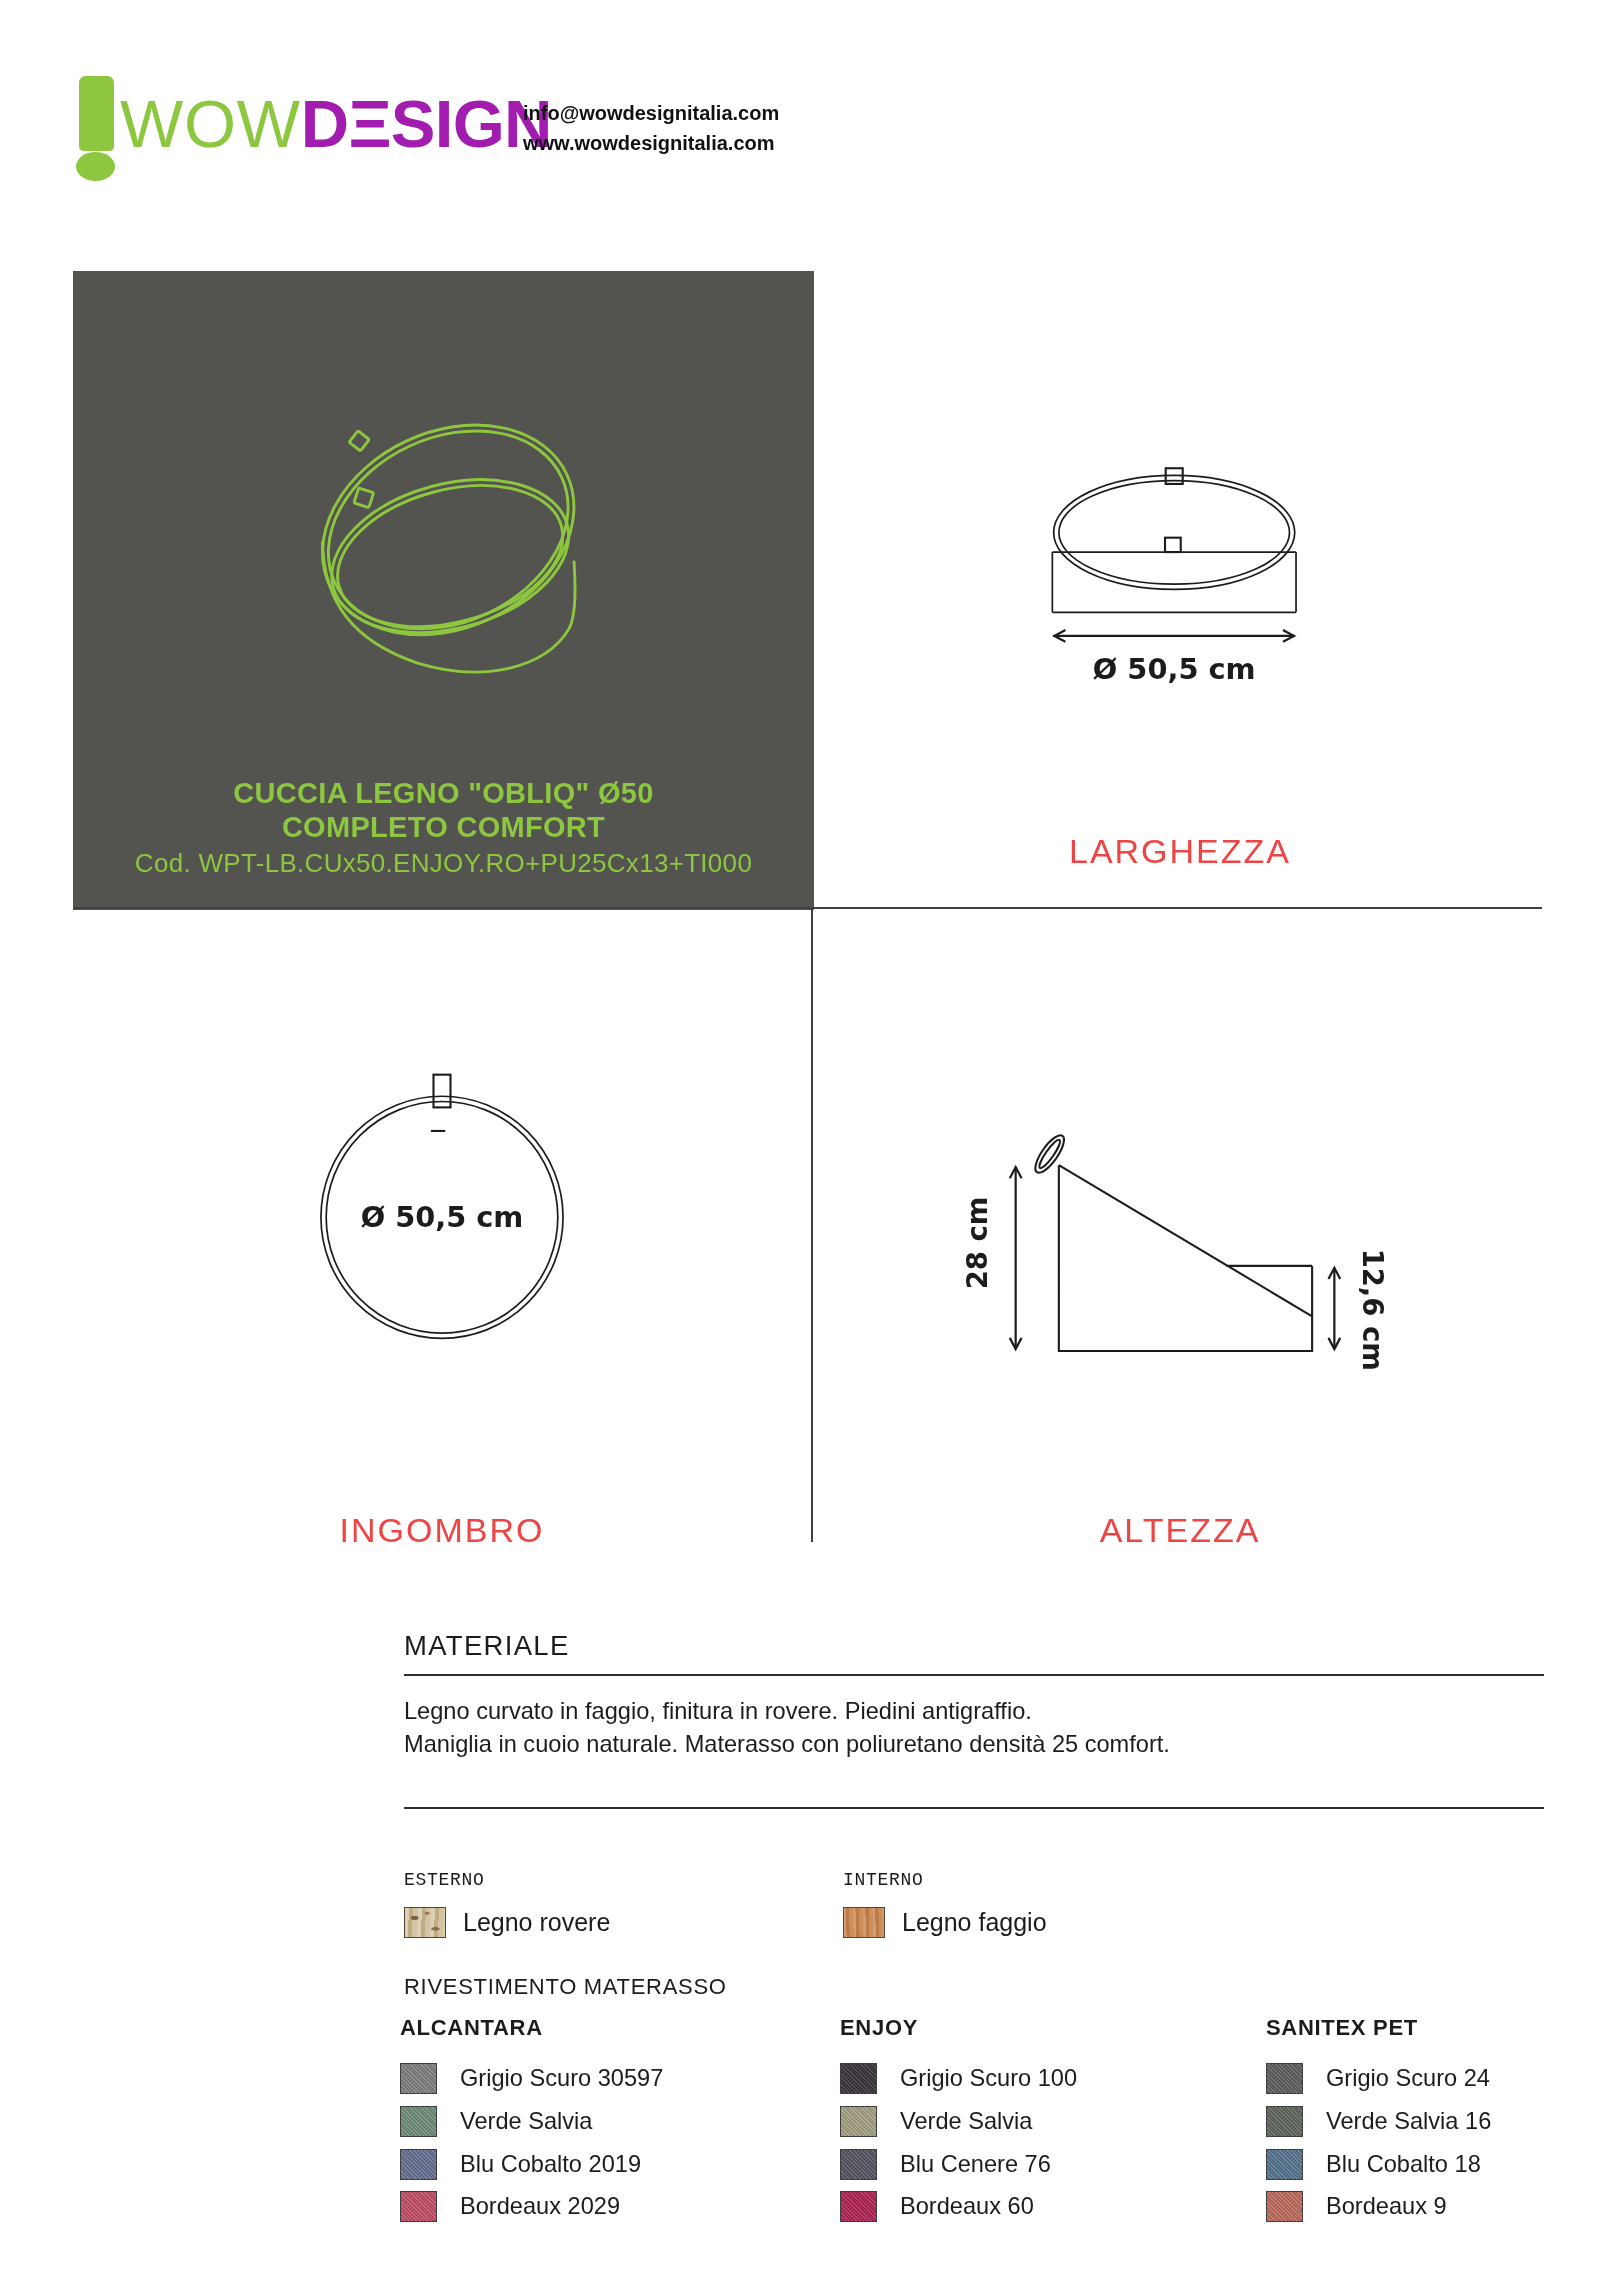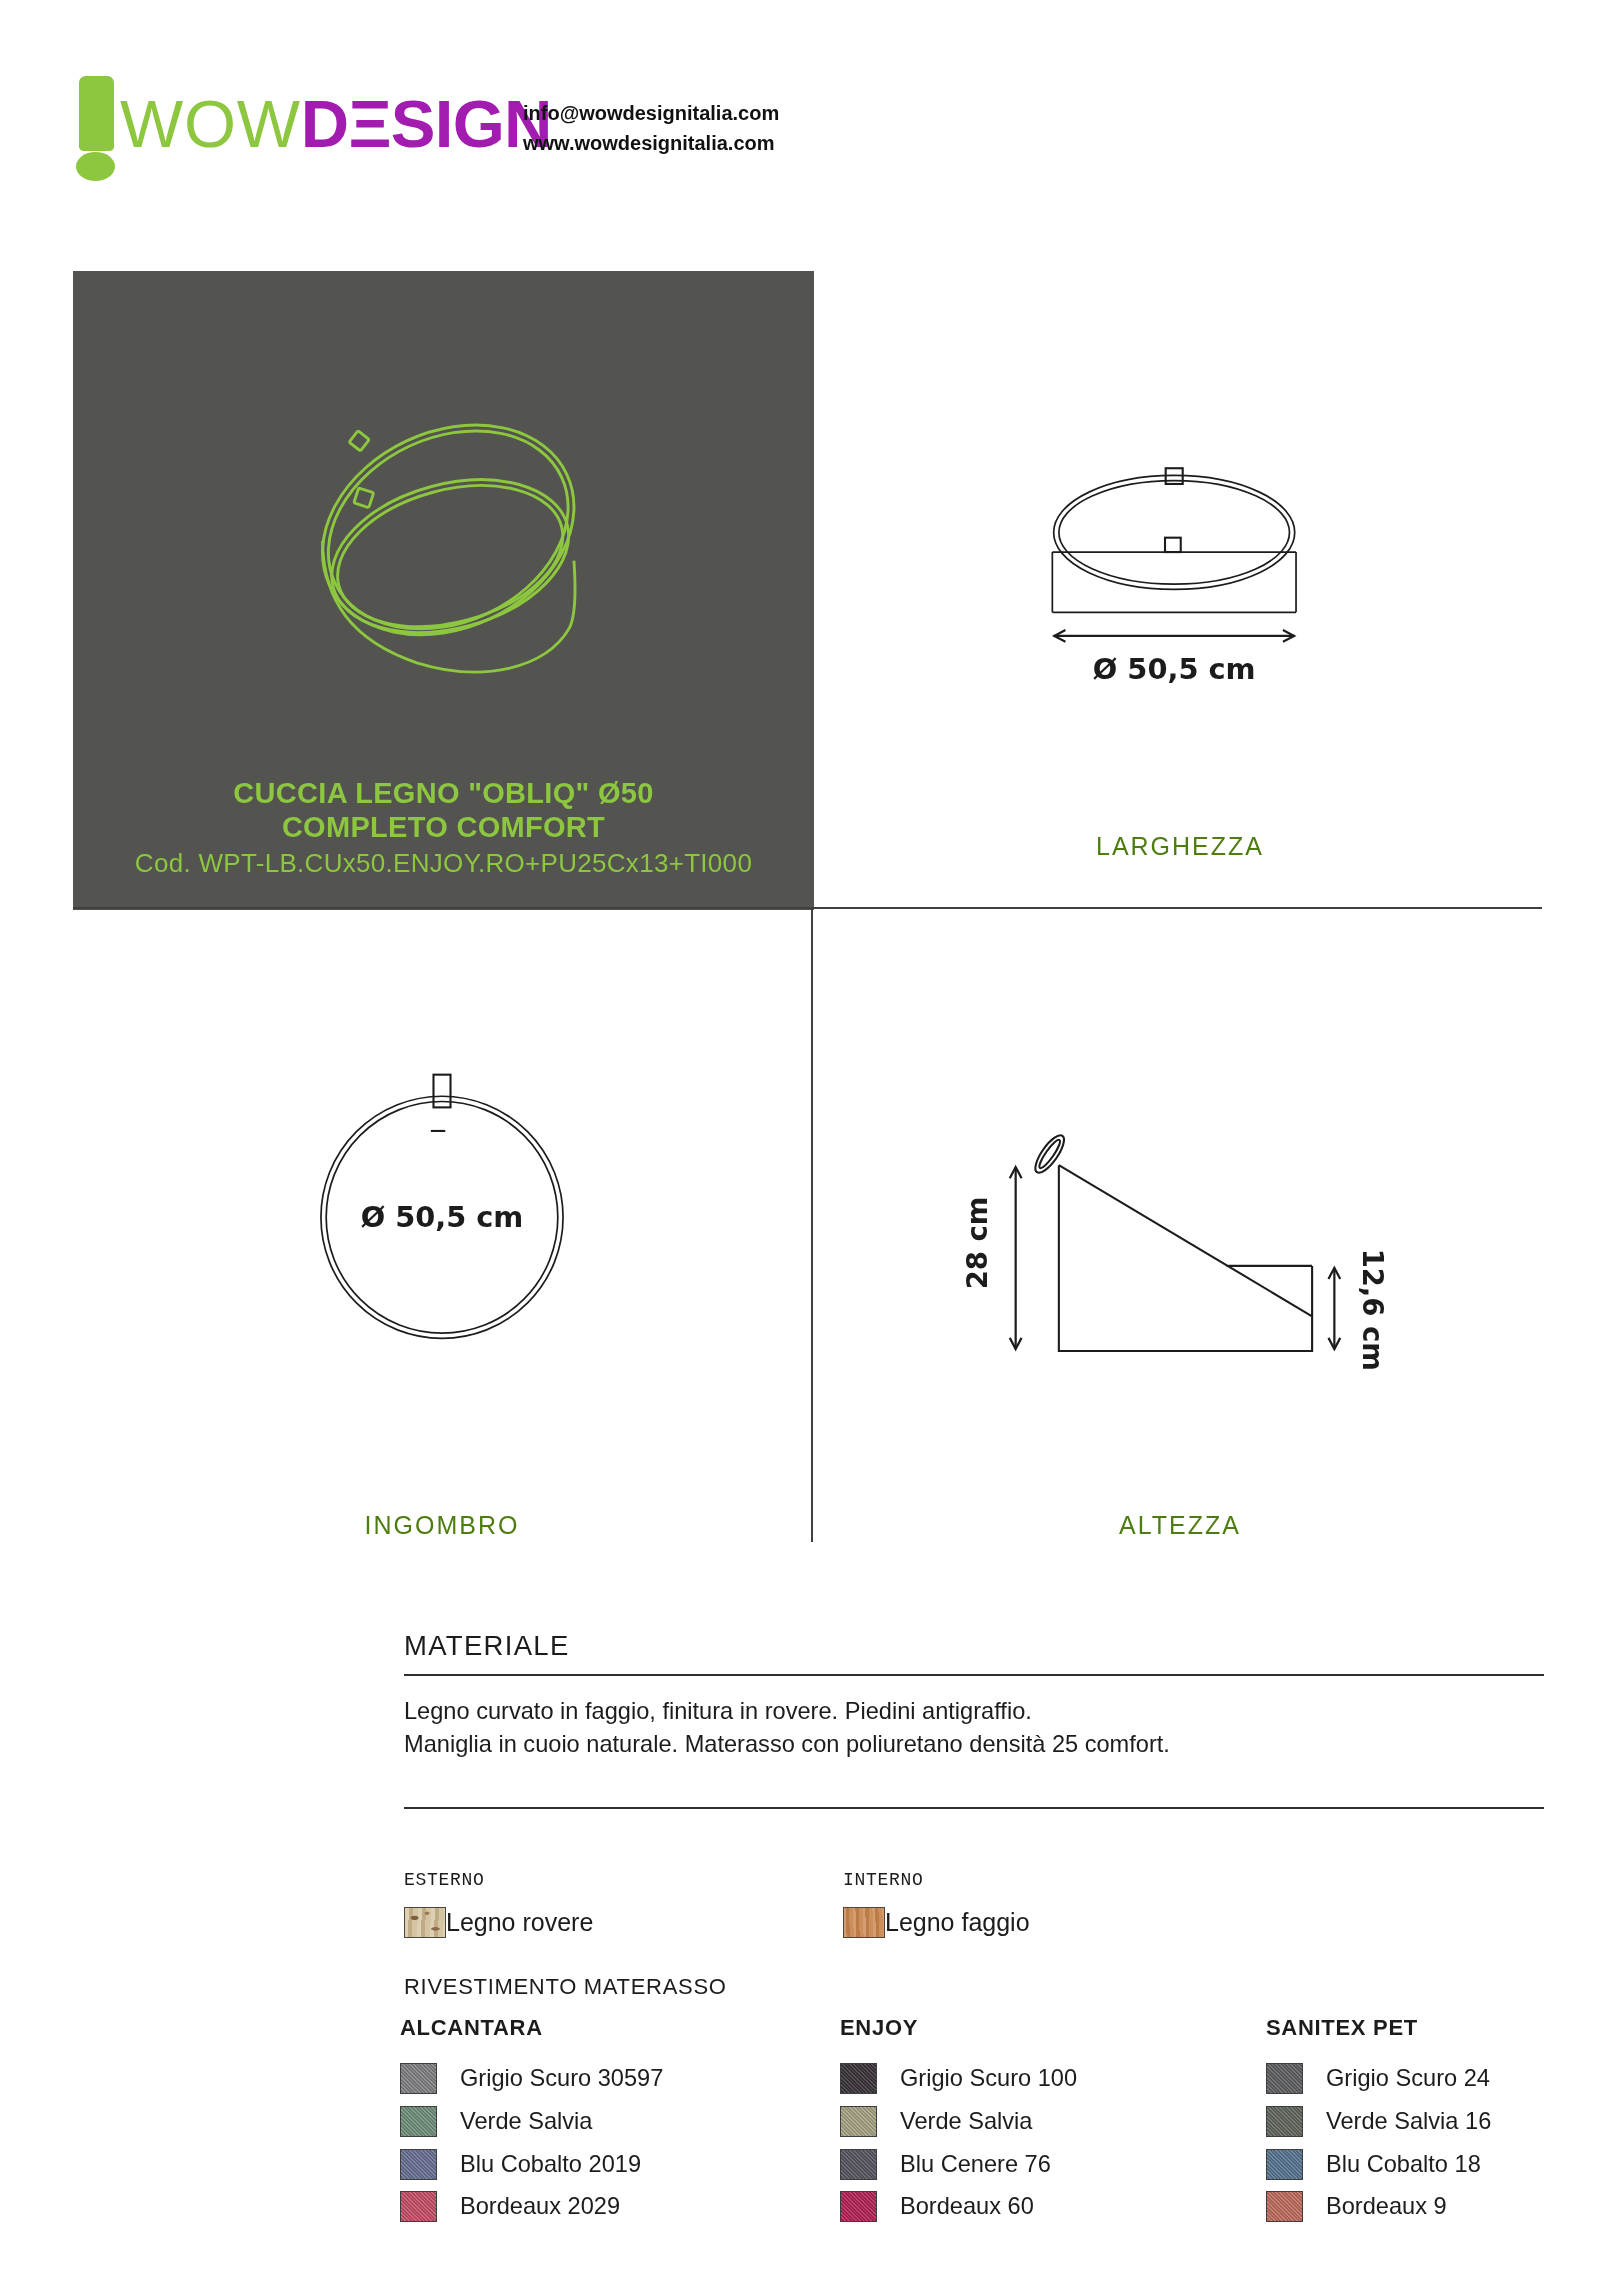--- a/index.html
+++ b/index.html
@@ -26,40 +26,40 @@
 
   
   .draw{position:absolute;}
   .tech{stroke:#1c1c1c;fill:none;stroke-width:2.6px;}
   .tech-thick{stroke:#1c1c1c;fill:none;stroke-width:3.2px;}
   .arrow{stroke:#1c1c1c;fill:none;stroke-width:3.4px;}
   .dim{font-family:"DejaVu Sans","Liberation Sans",sans-serif;font-weight:bold;
        font-size:44px;fill:#1c1c1c;}
   .dim-sm{font-family:"DejaVu Sans","Liberation Sans",sans-serif;font-weight:bold;
        font-size:42px;fill:#1c1c1c;}
-  .view-label{position:absolute;font-size:25px;letter-spacing:2px;color:#4d7c0f;text-align:center;}
+  .view-label{position:absolute;font-size:34px;letter-spacing:2px;color:#ef4444;text-align:center;}
   .lbl-larghezza{left:811px;top:832px;width:738px;}
   .lbl-ingombro{left:73px;top:1511px;width:738px;}
   .lbl-altezza{left:811px;top:1511px;width:738px;}
 
   .div-h{position:absolute;left:73px;top:907px;width:1469px;height:2px;background:#404040;}
   .div-v{position:absolute;left:811px;top:907px;width:2px;height:635px;background:#404040;}
 
   
   .section{position:absolute;left:404px;width:1140px;}
   .sec-materiale{top:1630px;}
   .sec-colori{top:1807px;}
   .sec-h{font-size:27.5px;letter-spacing:1.3px;margin:0 0 11.8px 0;font-weight:400;}
   .rule{height:2px;background:#2e2e2e;margin-bottom:19.6px;}
   .body-line{font-size:23.6px;line-height:33px;margin:0;}
 
   .finish{position:absolute;top:1870px;}
   .finish-est{left:404px;} .finish-int{left:843px;}
   .finish-label{font-size:18px;letter-spacing:0.7px;margin-bottom:17px;font-family:Liberation Mono, monospace;}
-  .finish-row{display:flex;align-items:center;}
+  .finish-row{display:flex;align-items:center;gap:17px;}
   .wood-swatch{width:42px;height:31px;border:1.3px solid #4c463c;box-sizing:border-box;}
   .grain-rovere{background-image:
       radial-gradient(ellipse 5.9px 3.3px at 24% 34%,#7d5f41 0 55%,transparent 75%),
       radial-gradient(ellipse 6.5px 2.6px at 76% 72%,#8a6a48 0 55%,transparent 75%),
       radial-gradient(ellipse 3.9px 2.6px at 55% 18%,#9a7a55 0 50%,transparent 75%),
       repeating-linear-gradient(92deg,rgba(255,255,255,.30) 0 3.9px,rgba(120,95,60,.18) 3.9px 7.9px,rgba(255,255,255,.12) 7.9px 13px);}
   .grain-faggio{background-image:
       repeating-linear-gradient(88deg,rgba(255,255,255,.20) 0 2.6px,rgba(120,70,30,.16) 2.6px 5.9px,rgba(255,255,255,.08) 5.9px 9.8px);}
   .finish-name{font-size:25px;}
 

